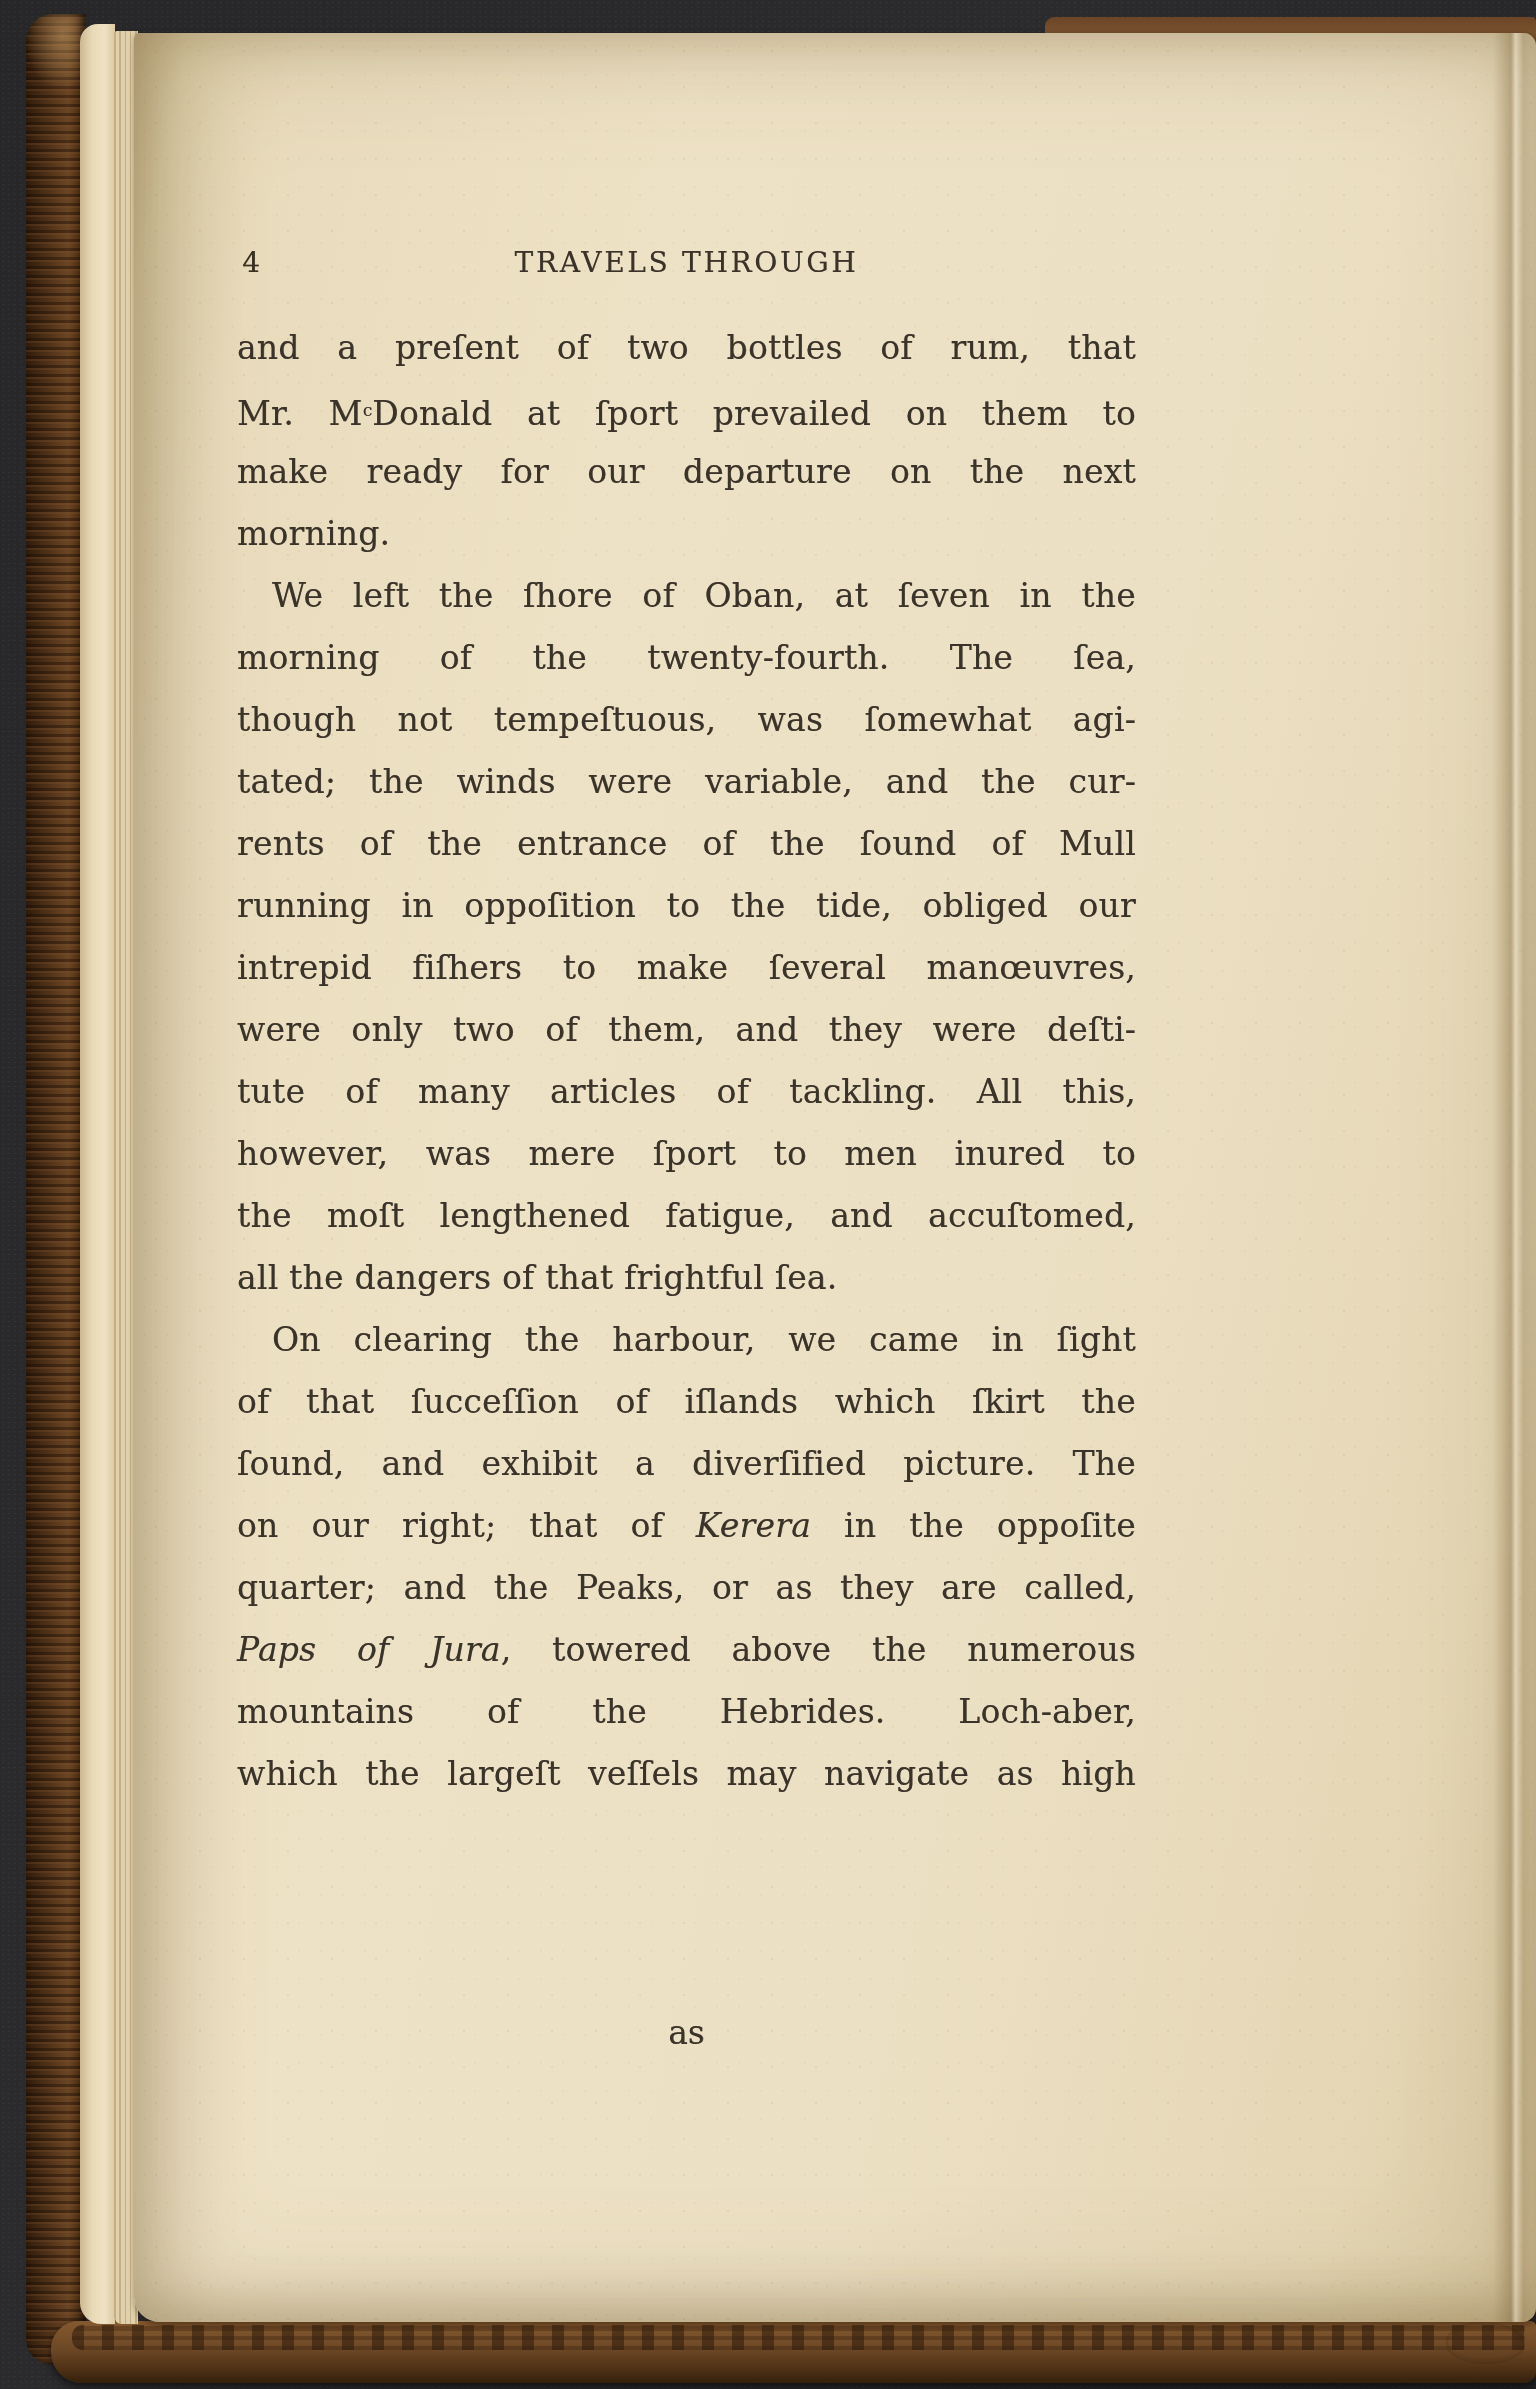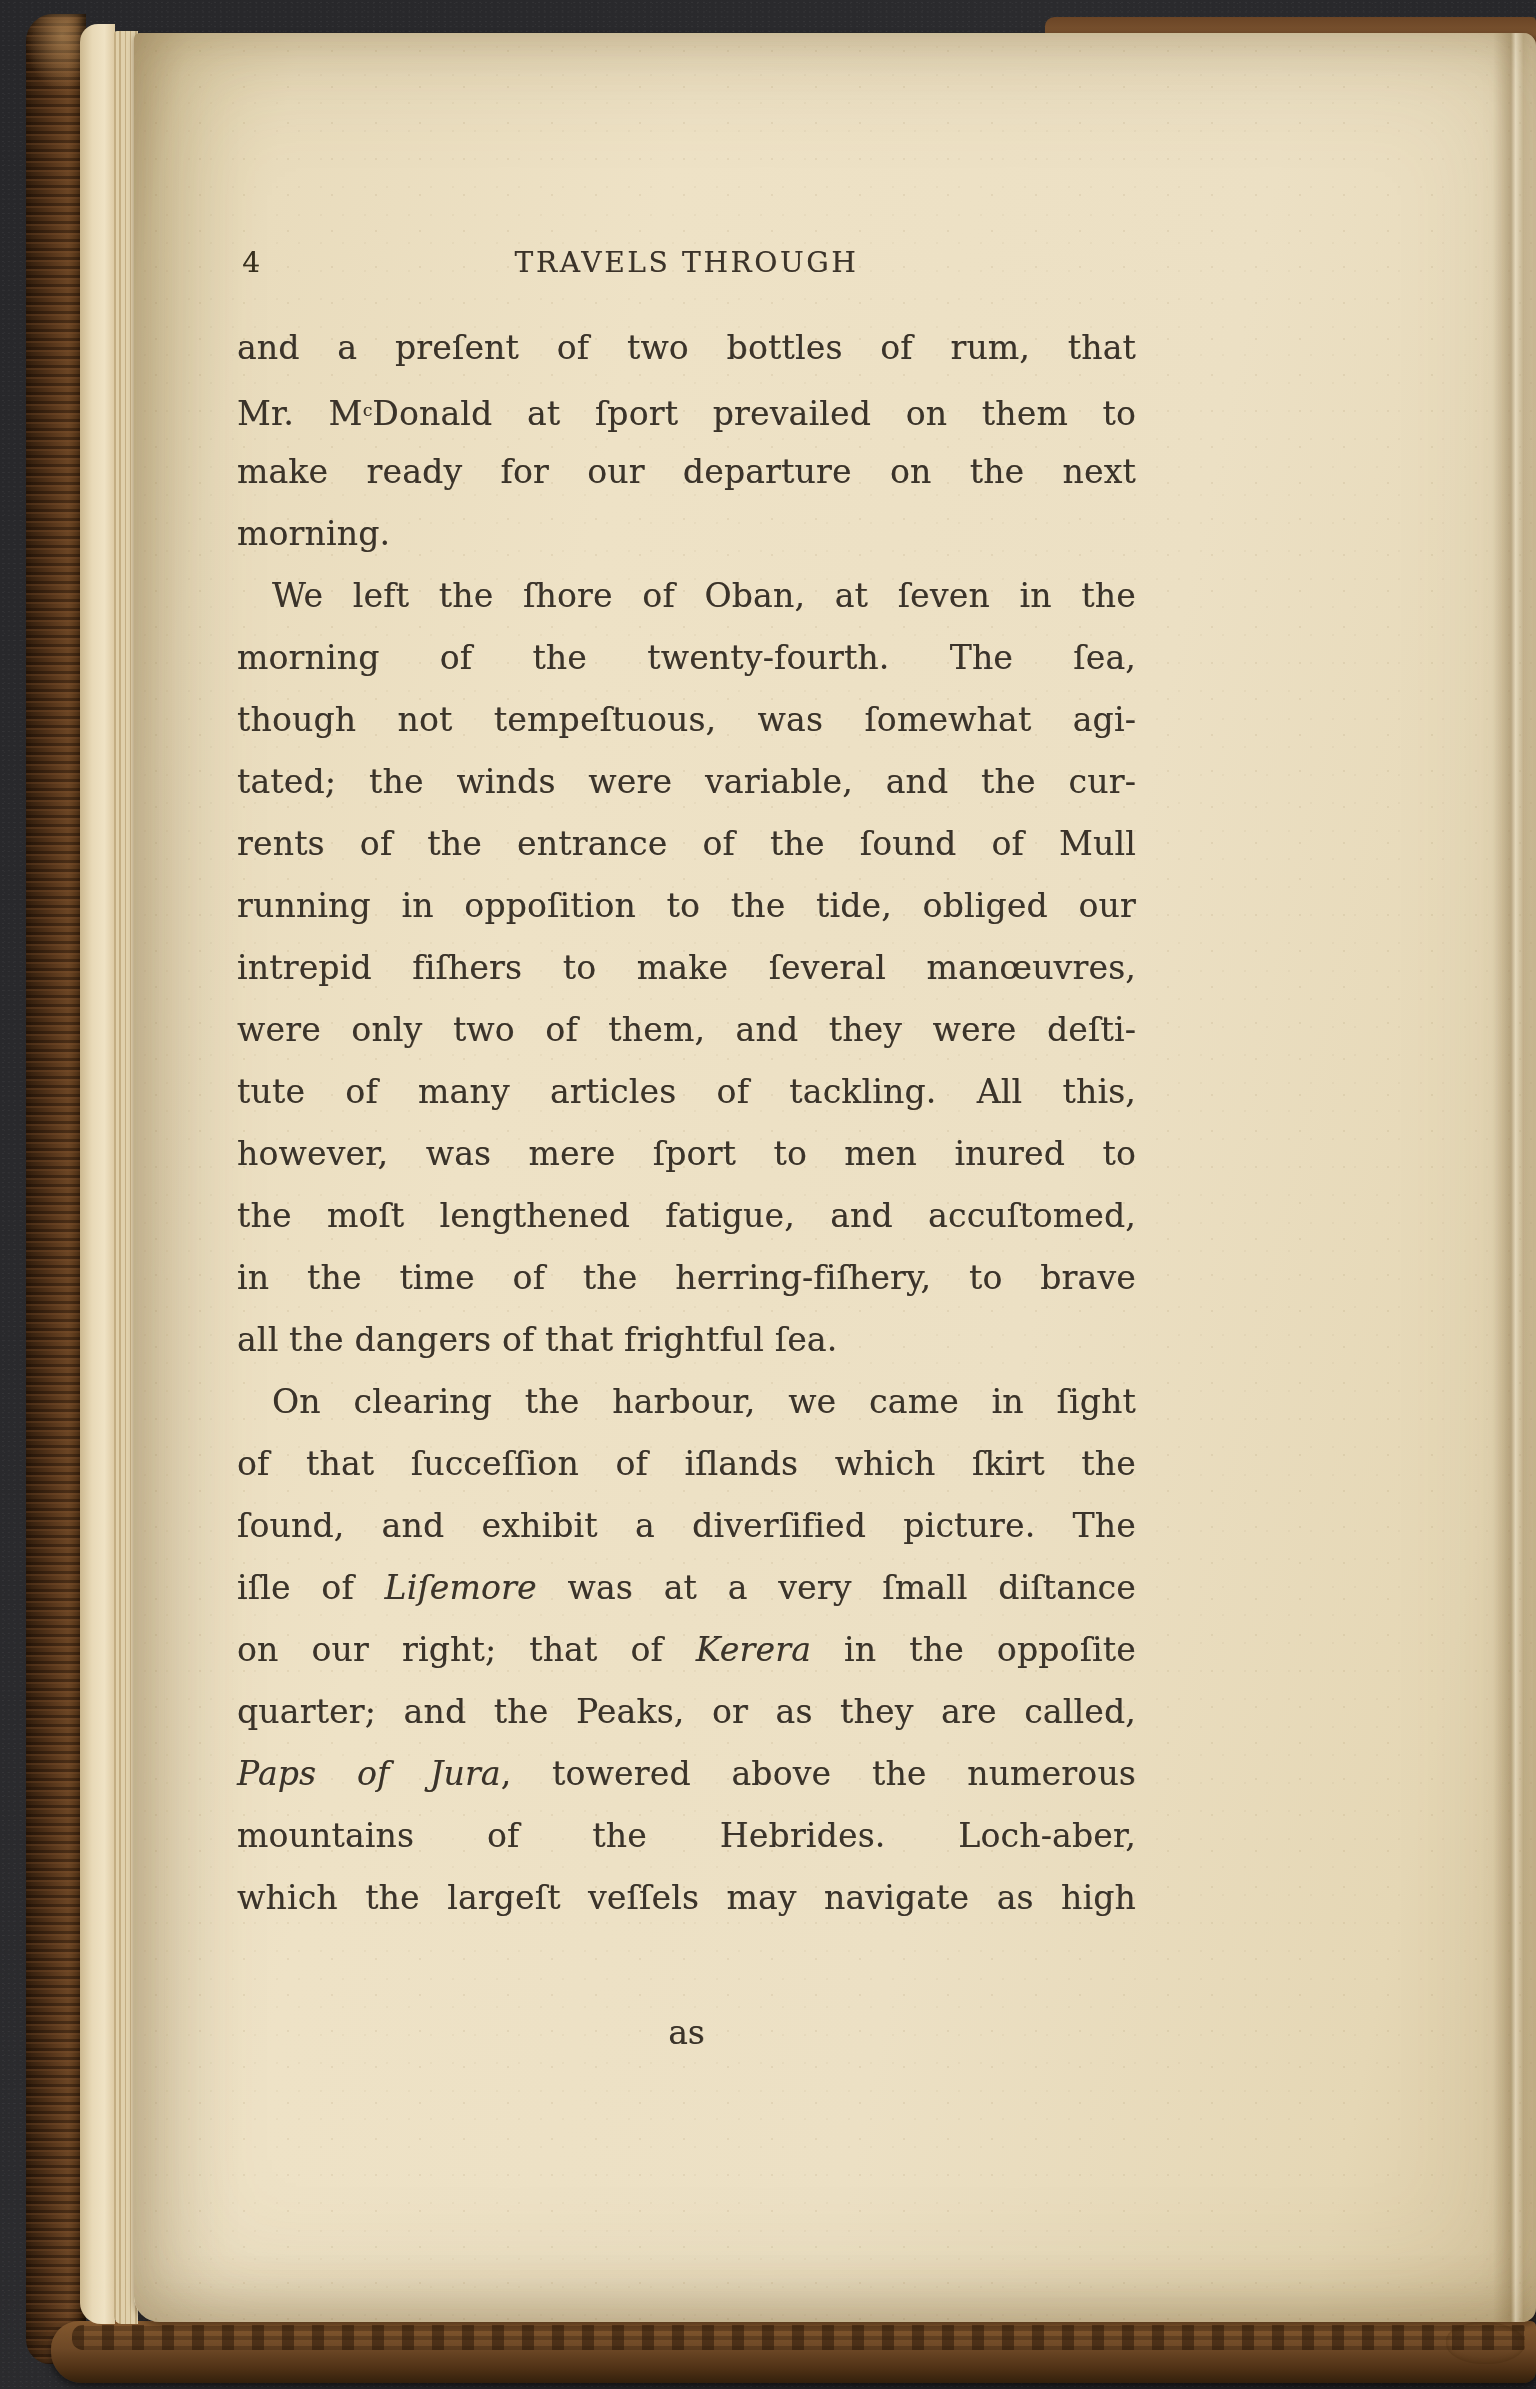--- a/index.html
+++ b/index.html
@@ -133,26 +133,24 @@
         <div class="line"><span>morning of the twenty-fourth. The ſea,</span></div>
         <div class="line"><span>though not tempeſtuous, was ſomewhat agi-</span></div>
         <div class="line"><span>tated; the winds were variable, and the cur-</span></div>
         <div class="line"><span>rents of the entrance of the ſound of Mull</span></div>
         <div class="line"><span>running in oppoſition to the tide, obliged our</span></div>
         <div class="line"><span>intrepid fiſhers to make ſeveral manœuvres,</span></div>
         <div class="line"><span>were only two of them, and they were deſti-</span></div>
         <div class="line"><span>tute of many articles of tackling. All this,</span></div>
         <div class="line"><span>however, was mere ſport to men inured to</span></div>
         <div class="line"><span>the moſt lengthened fatigue, and accuſtomed,</span></div>
-        <div class="line"><span>in the time of the herring-fiſhery, to brave</span></div>
         <div class="line end"><span>all the dangers of that frightful ſea.</span></div>
         <div class="line indent"><span>On clearing the harbour, we came in ſight</span></div>
         <div class="line"><span>of that ſucceſſion of iſlands which ſkirt the</span></div>
         <div class="line"><span>ſound, and exhibit a diverſified picture. The</span></div>
-        <div class="line"><span>iſle of </span><i>Liſemore</i><span> was at a very ſmall diſtance</span></div>
         <div class="line"><span>on our right; that of </span><i>Kerera</i><span> in the oppoſite</span></div>
         <div class="line"><span>quarter; and the Peaks, or as they are called,</span></div>
         <div class="line"><i>Paps of Jura</i><span>, towered above the numerous</span></div>
         <div class="line"><span>mountains of the Hebrides. Loch-aber,</span></div>
         <div class="line"><span>which the largeſt veſſels may navigate as high</span></div>
       </div>
     <div class="catch">as</div>
     <div class="crease"></div>
   </div>
 

